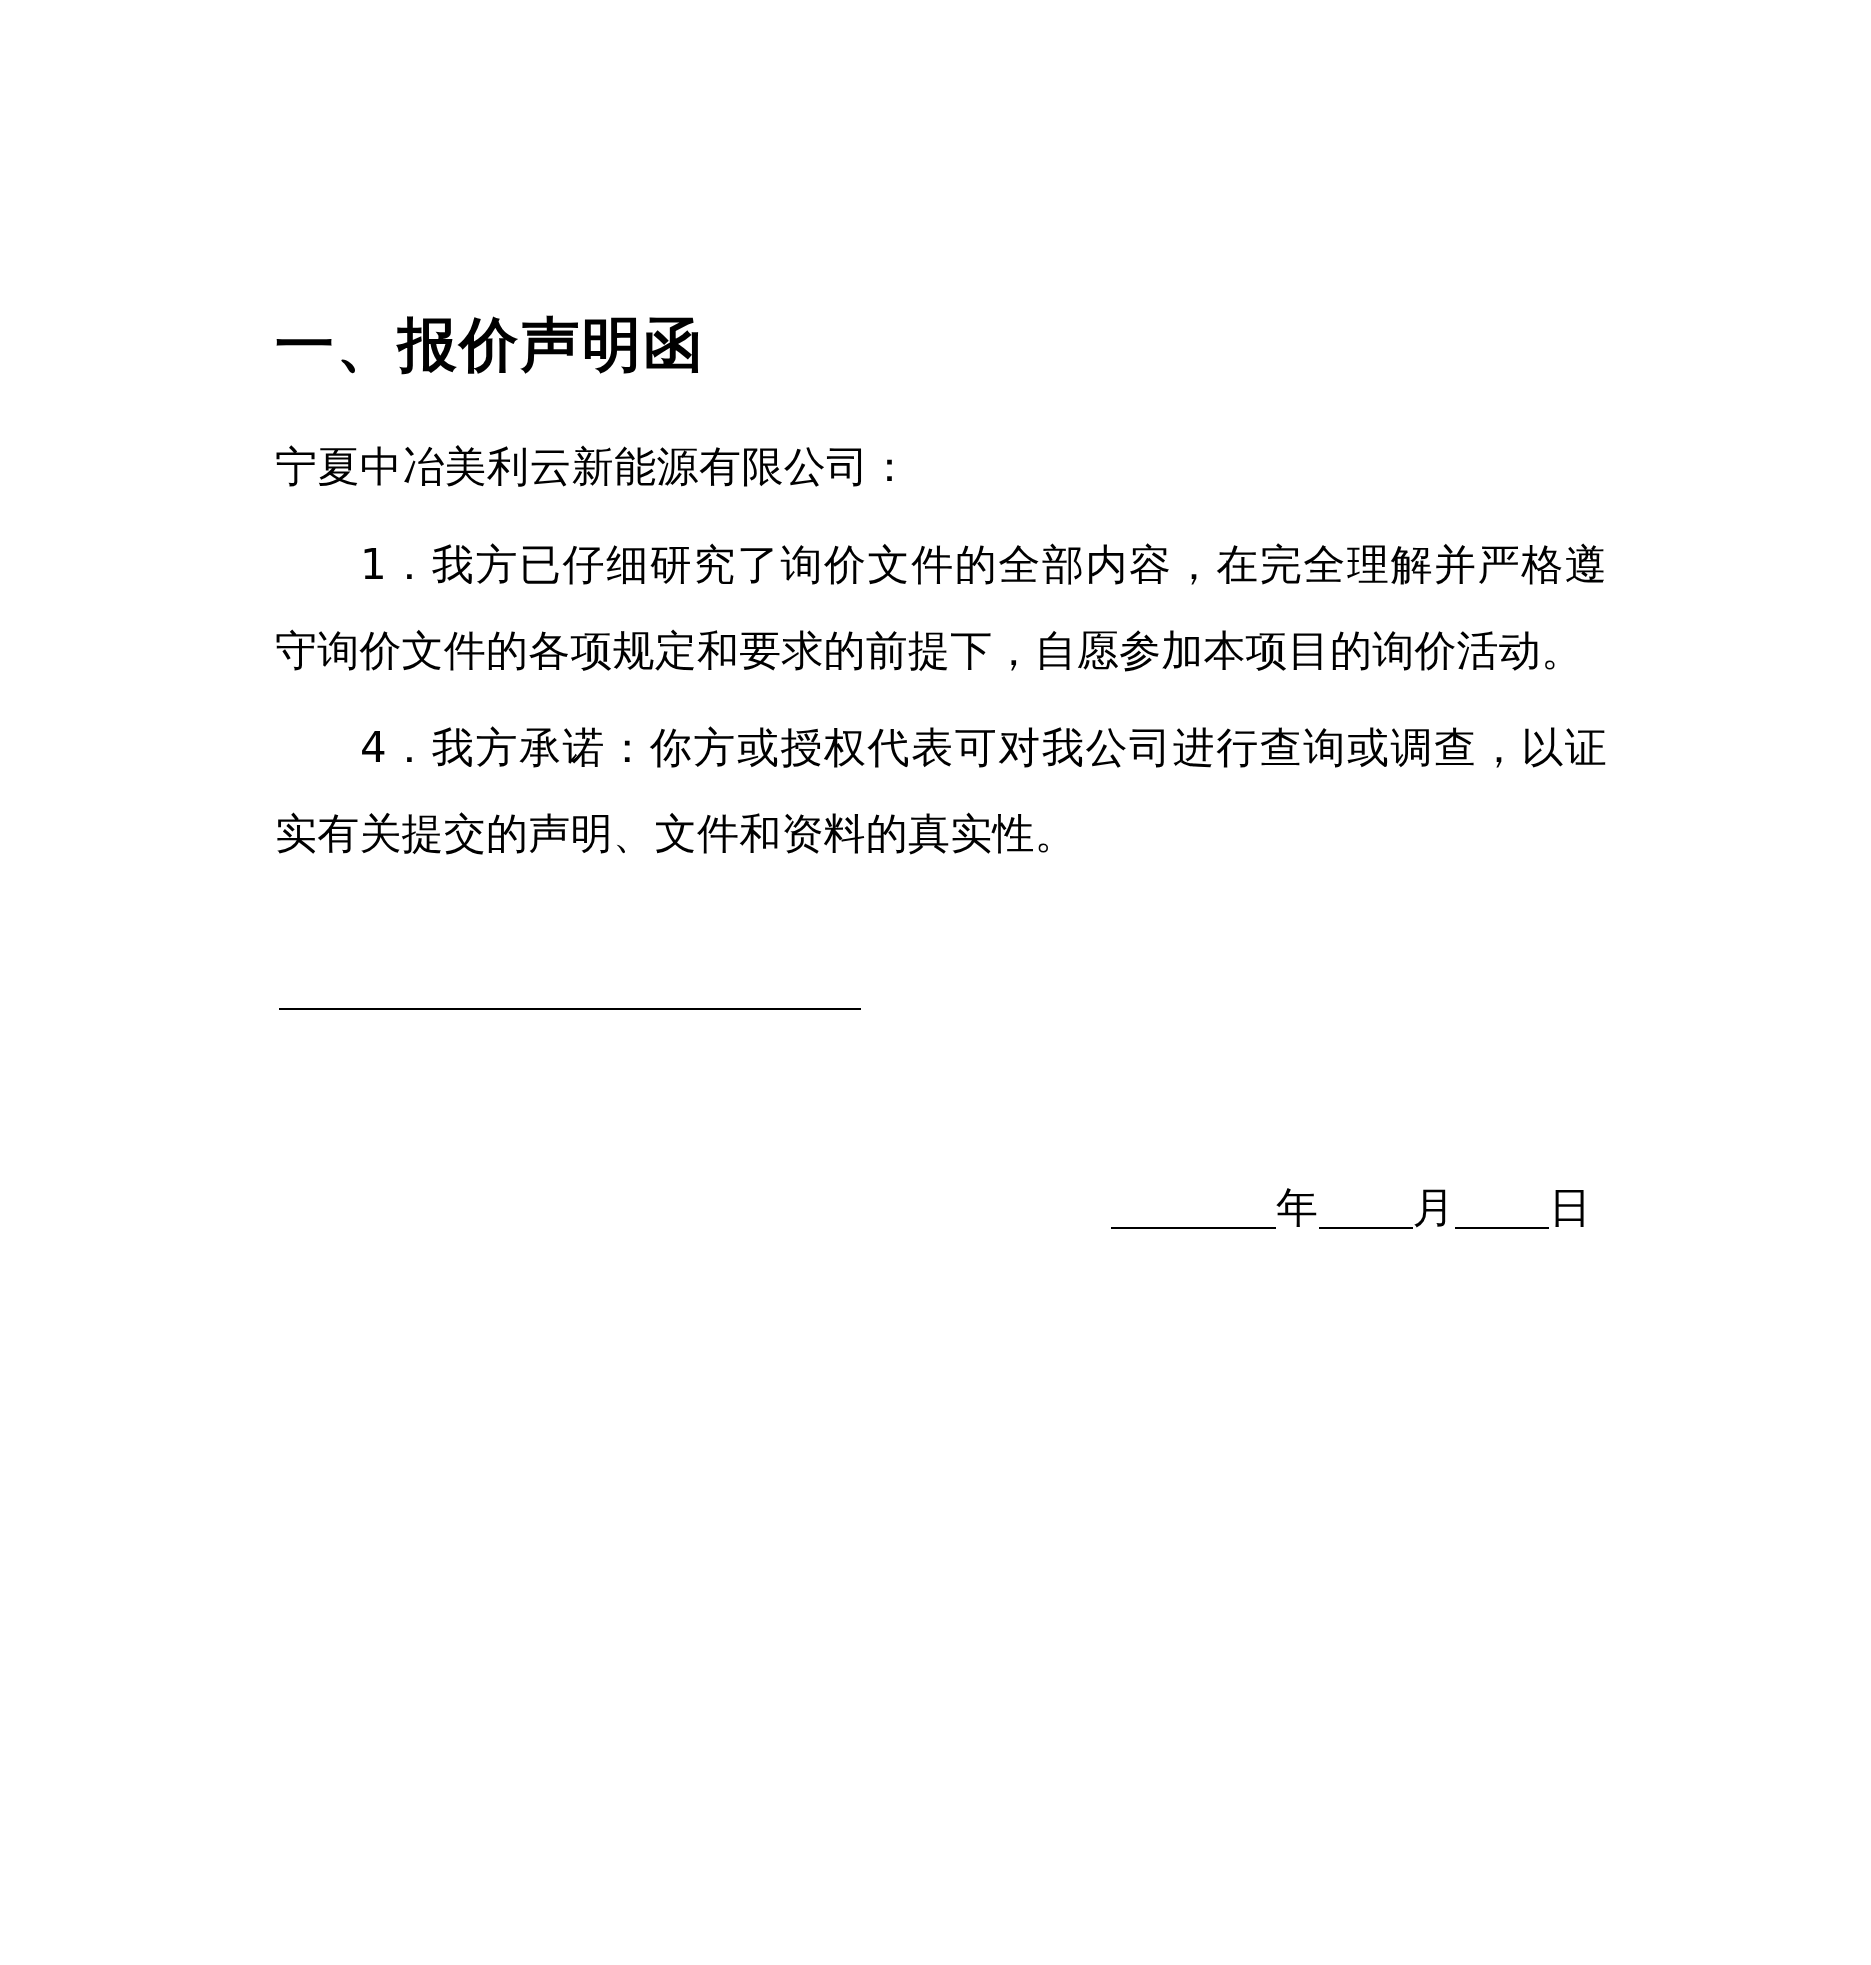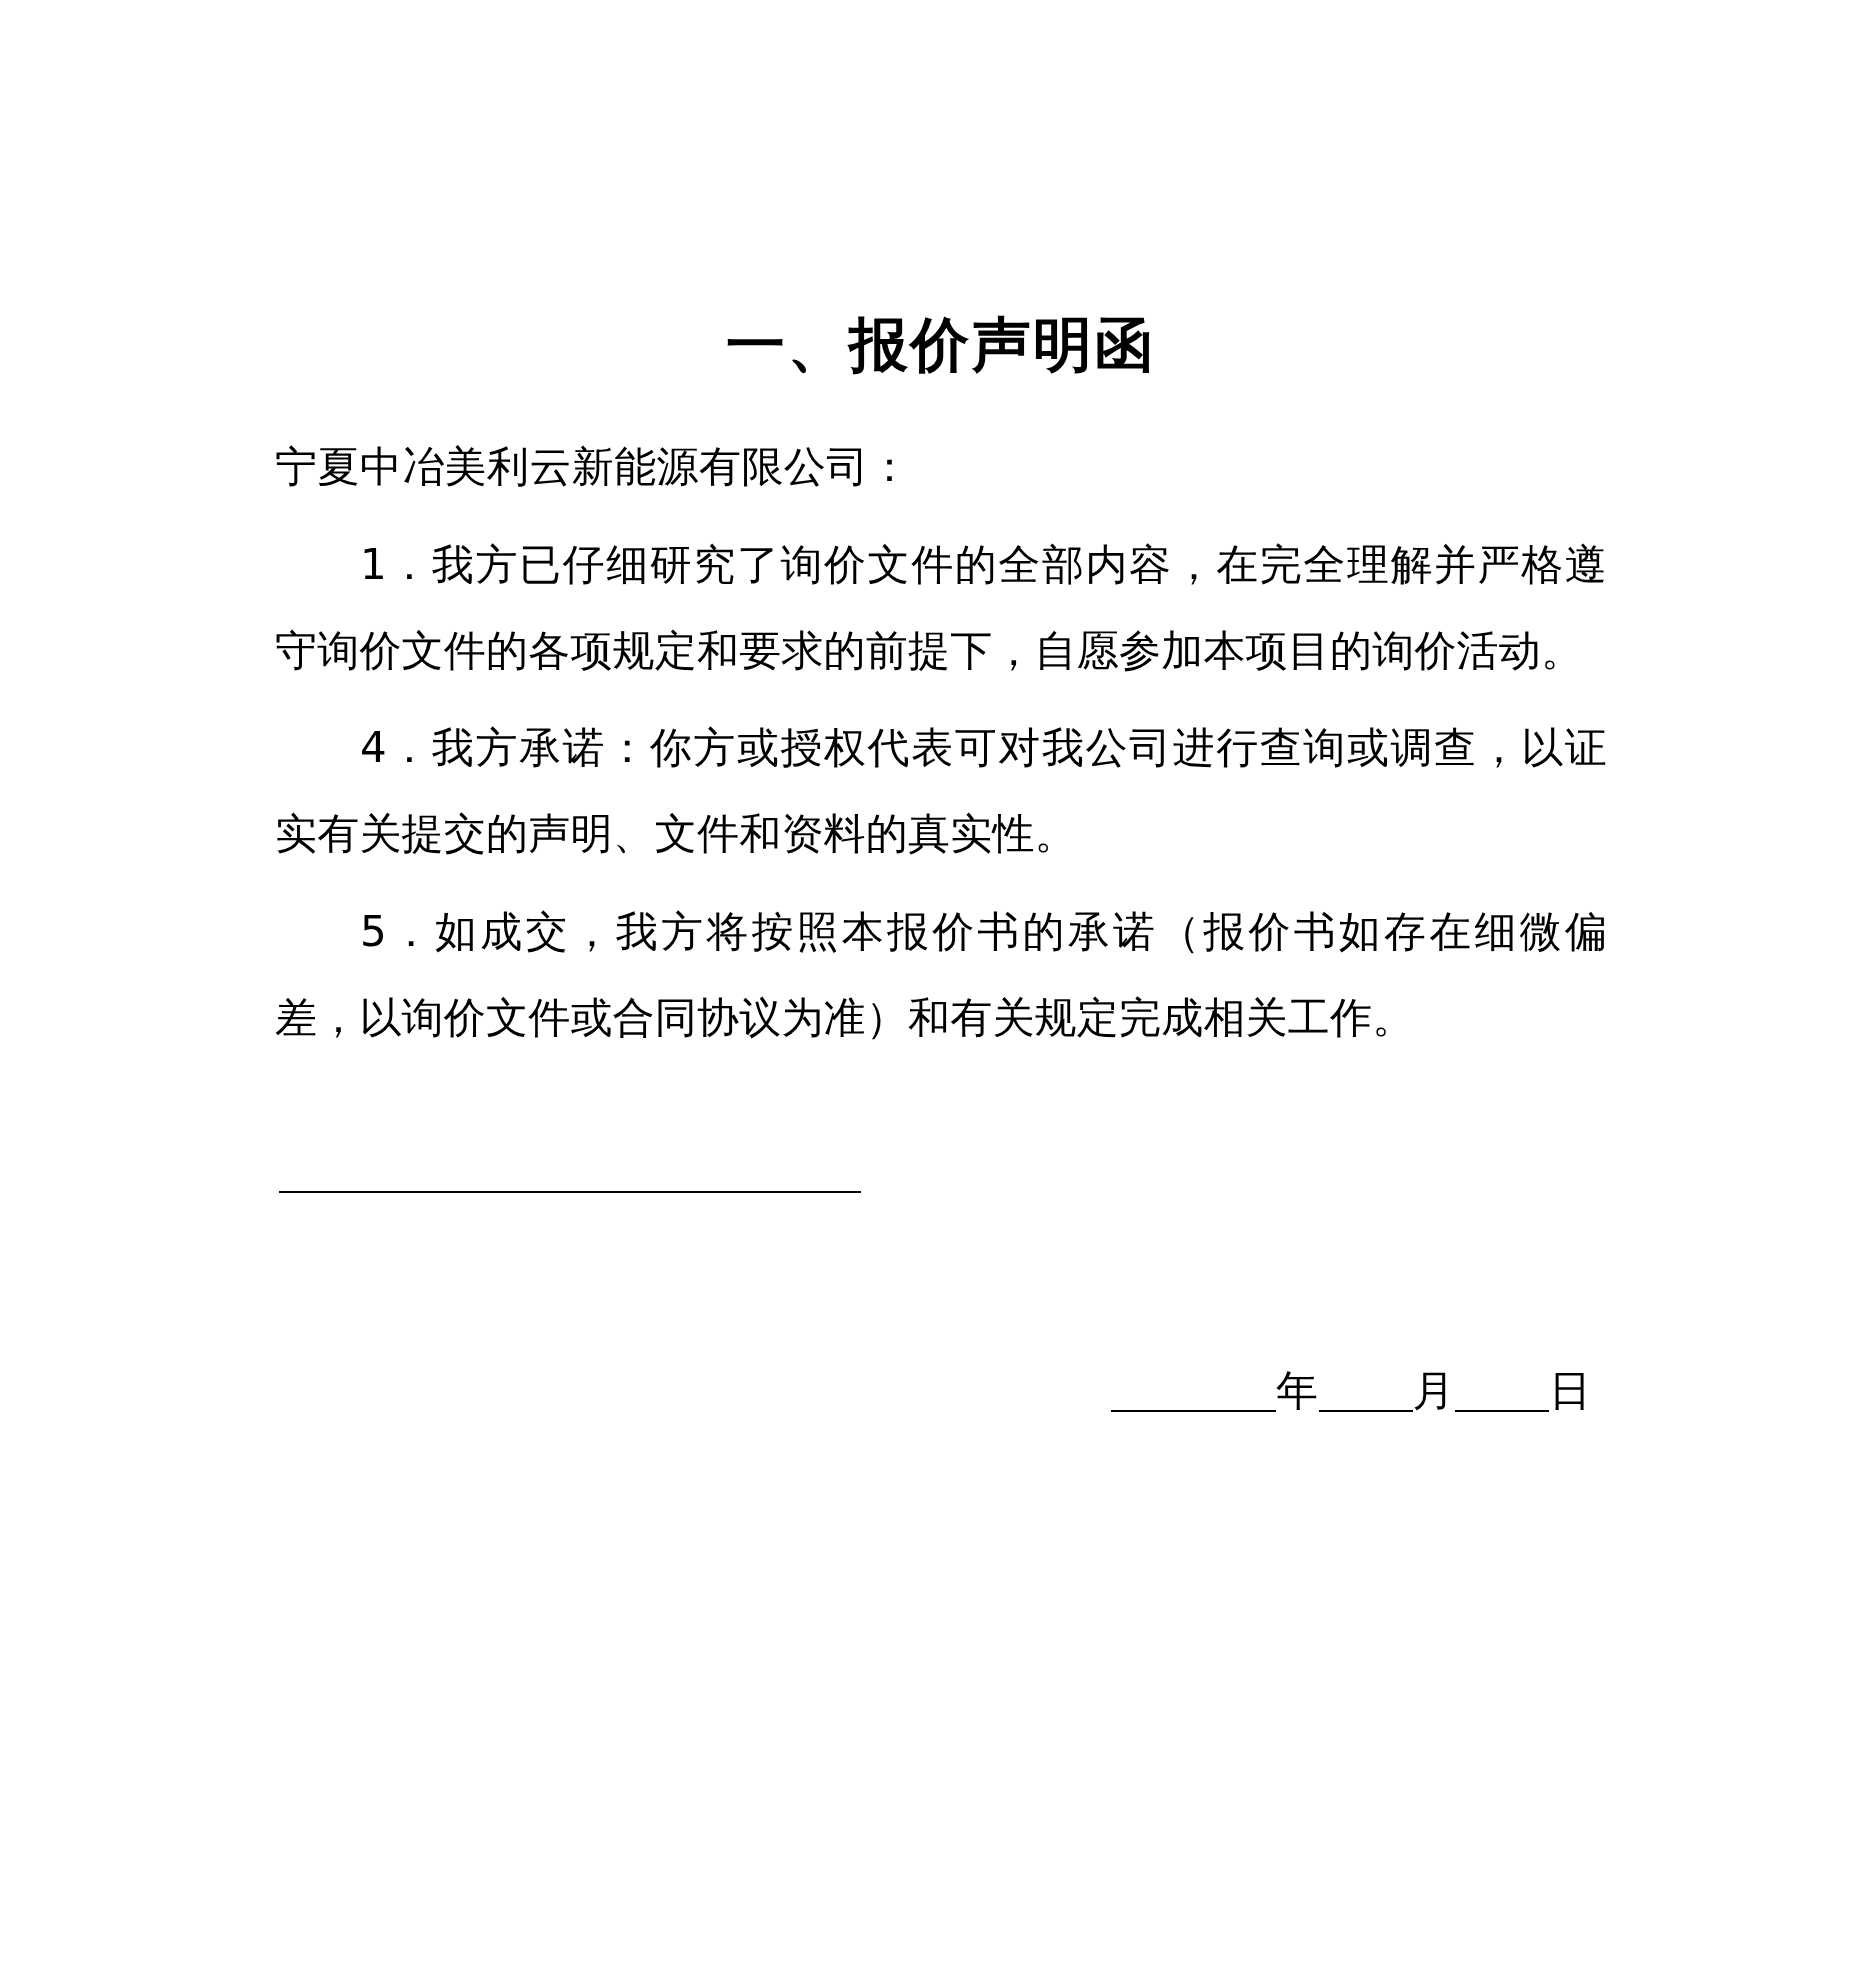--- a/index.html
+++ b/index.html
@@ -21,21 +21,21 @@
   }
   .content {
     position: absolute;
     left: 275px;
     top: 307px;
     width: 1332px;
   }
   .doc-title {
     font-size: 59px;
     font-weight: bold;
-    text-align: center;
+    text-align: left;
     letter-spacing: 2.4px;
     margin: 0 0 43px 0;
     line-height: 1.3;
   }
   .addressee {
     font-size: 42px;
     line-height: 1.9;
     margin: 0 0 15.7px 0;
     letter-spacing: 0.4px;
   }
@@ -94,21 +94,20 @@
 <div class="page">
 
   <div class="content">
 
     <h1 class="doc-title">一、报价声明函</h1>
 
     <p class="addressee">宁夏中冶美利云新能源有限公司：</p>
 
     <p class="para">1．我方已仔细研究了询价文件的全部内容，在完全理解并严格遵守询价文件的各项规定和要求的前提下，自愿参加本项目的询价活动。</p>
     <p class="para">4．我方承诺：你方或授权代表可对我公司进行查询或调查，以证实有关提交的声明、文件和资料的真实性。</p>
-    <p class="para">5．如成交，我方将按照本报价书的承诺（报价书如存在细微偏差，以询价文件或合同协议为准）和有关规定完成相关工作。</p>
 
     <div class="signature-block">
       <div class="sig-line">
         <span class="sig-blank"></span>
       </div>
     </div>
 
     <div class="date-line">
       <span class="blank-s blank-year"></span><span>年</span><span class="blank-s blank-month"></span><span>月</span><span class="blank-s blank-day"></span><span>日</span>
     </div>

